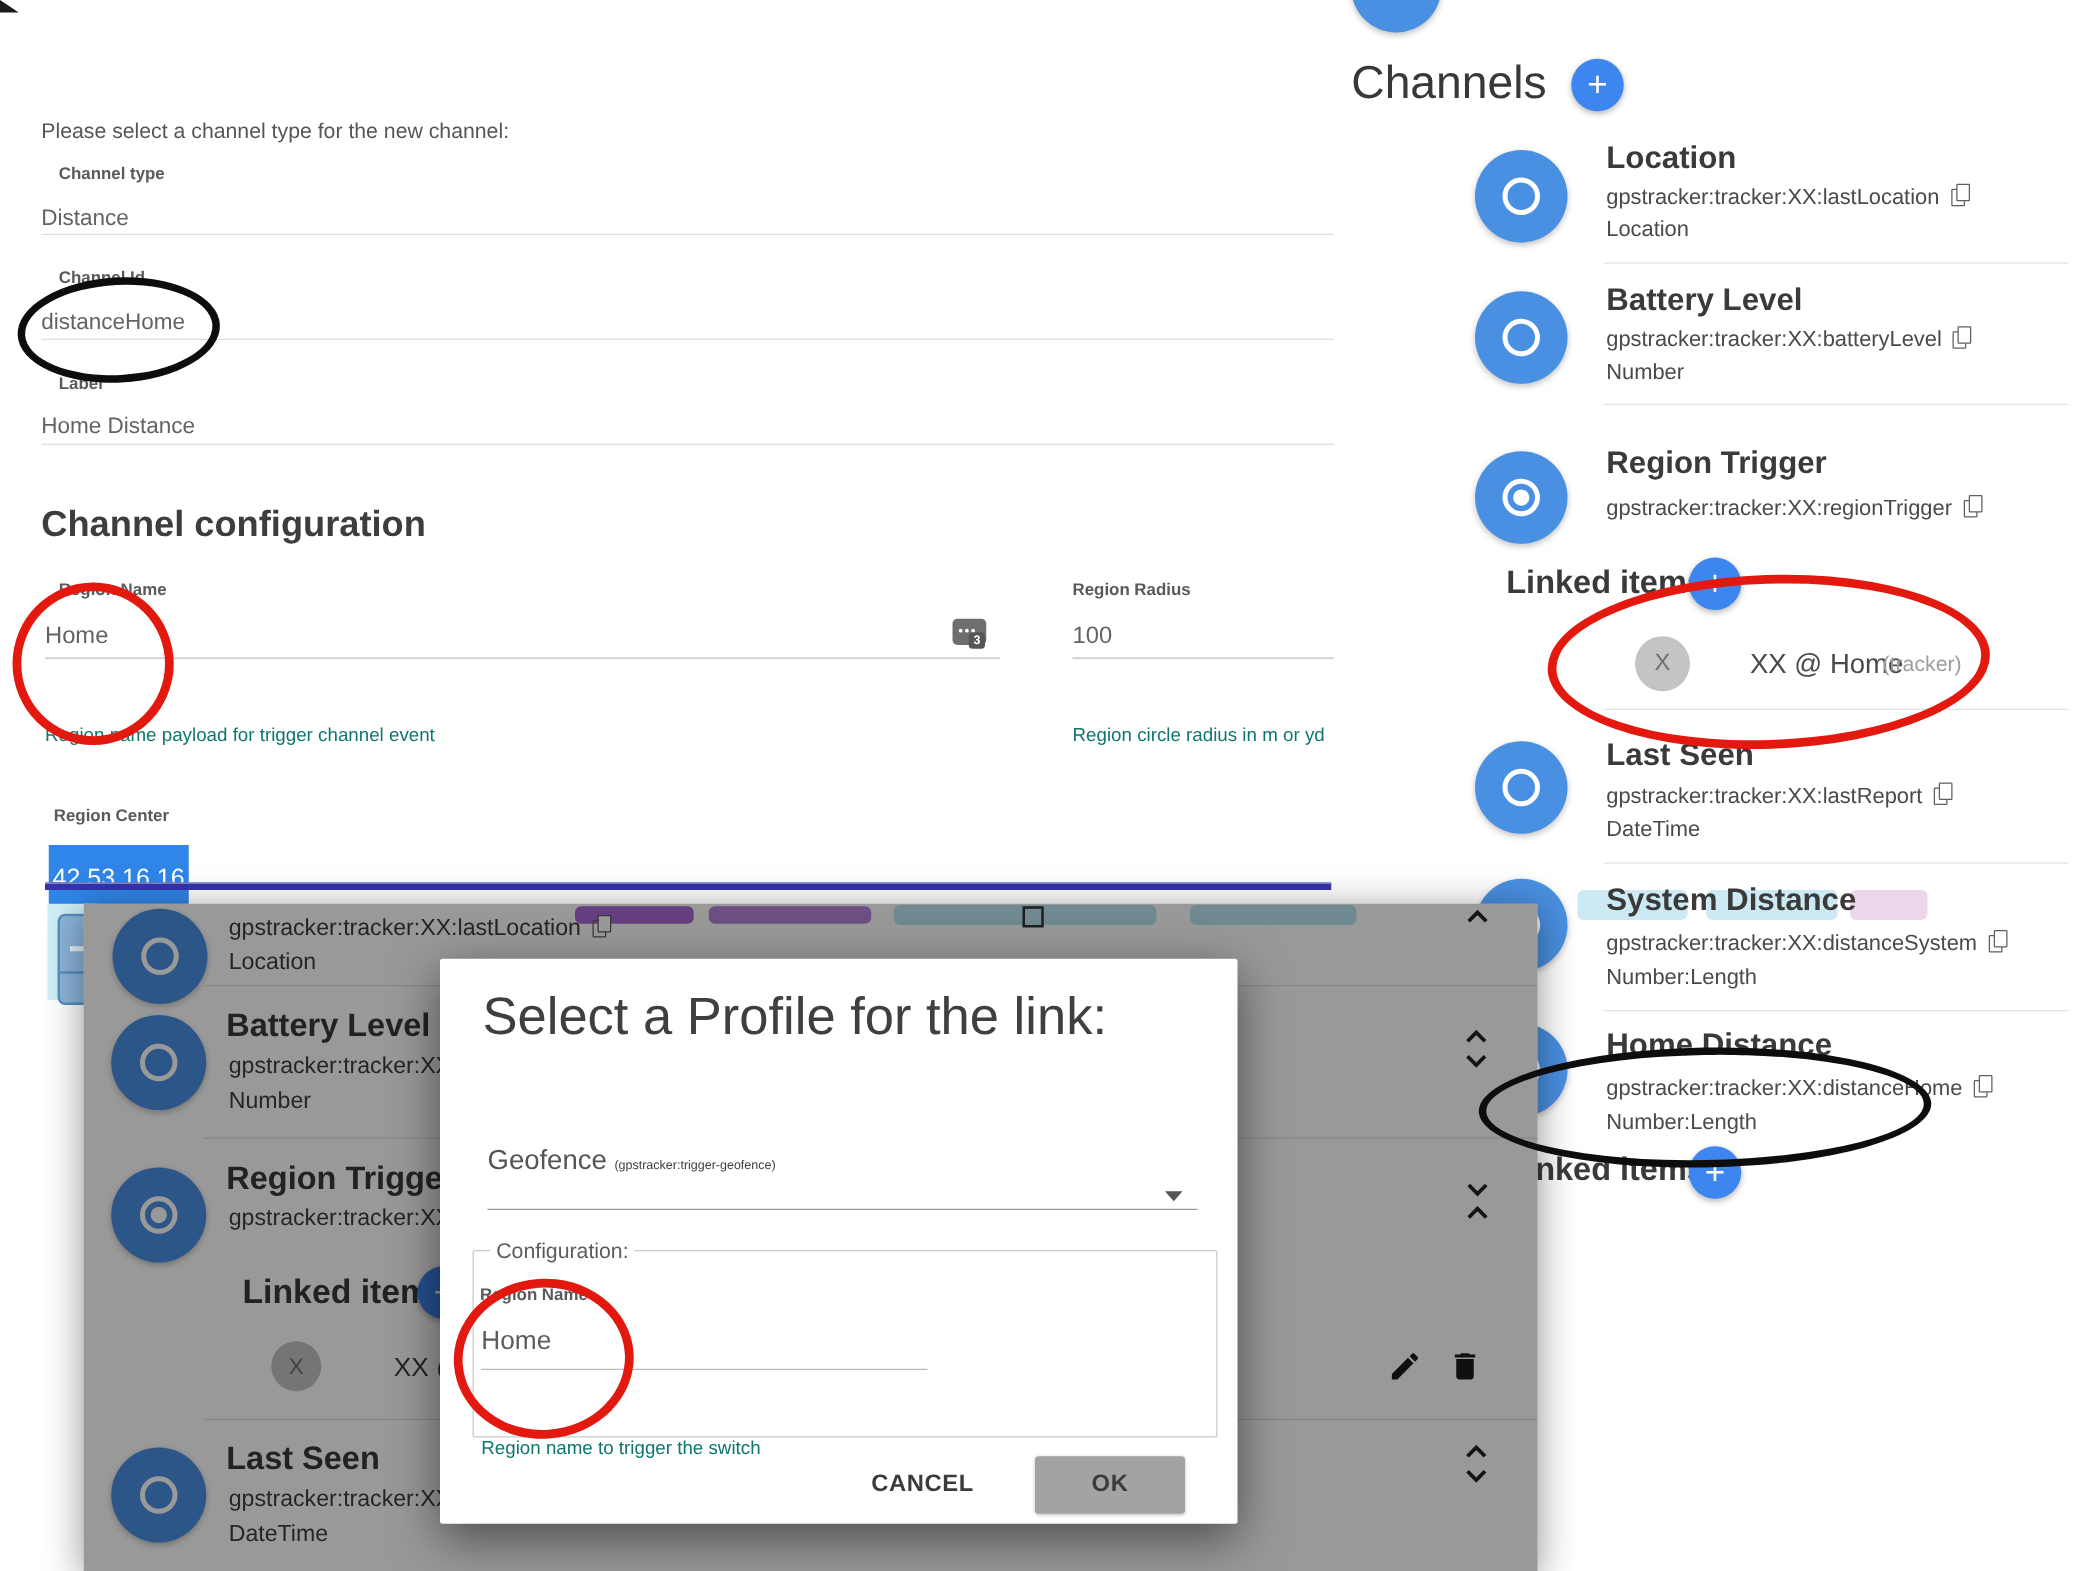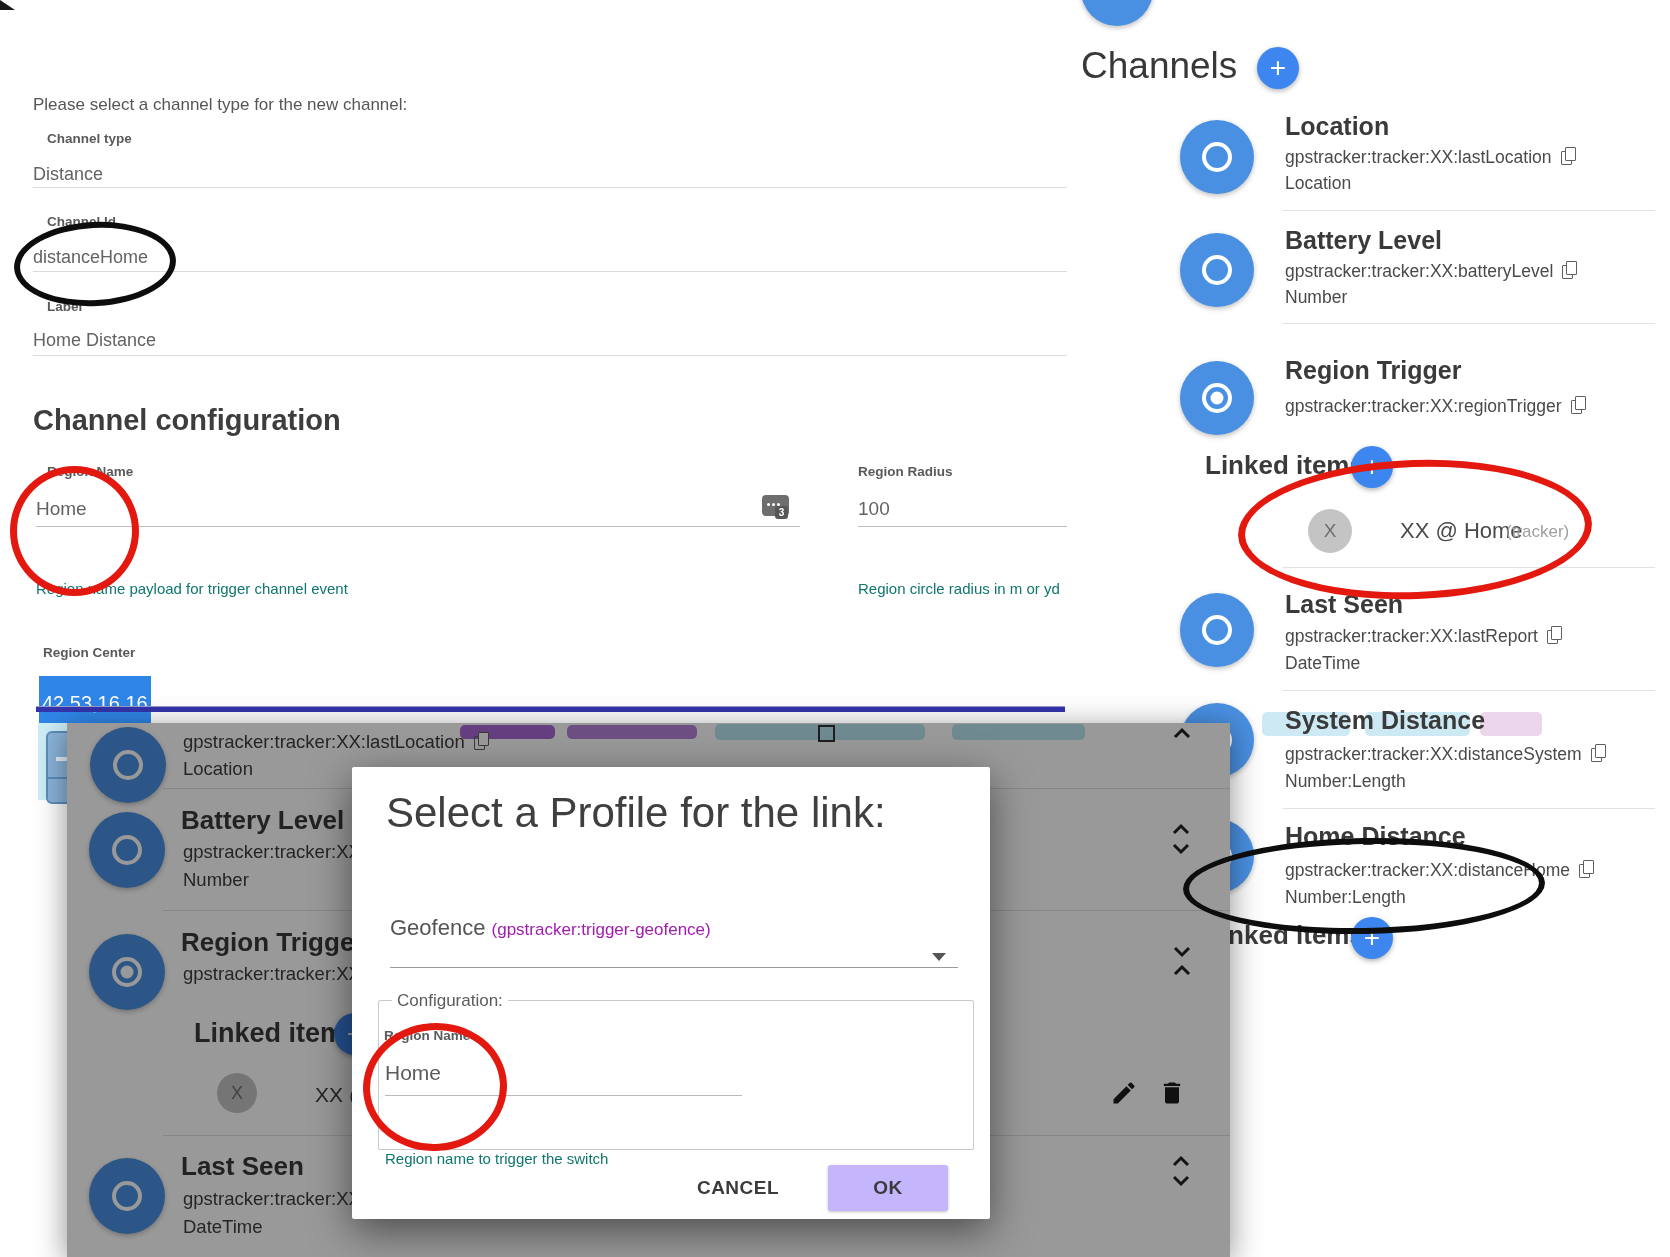--- a/index.html
+++ b/index.html
@@ -41,29 +41,29 @@
        box-shadow:0 6px 30px rgba(0,0,0,.45);}
   .dlg::after{content:"";position:absolute;inset:0;background:rgba(0,0,0,.40);z-index:10;pointer-events:none;}
   .dlg .c-name{font-size:26px;}
   .dlg .c-uid,.dlg .c-type{font-size:18.5px;color:#3f3f3f;}
 
   
   .modal{left:352px;top:767px;width:638px;height:452px;background:#fff;z-index:30;
          box-shadow:0 12px 40px rgba(0,0,0,.5);border-radius:2px;}
   .m-title{position:absolute;left:34px;top:22px;font-size:42px;font-weight:300;color:#3f3f3f;white-space:nowrap;}
   .m-select-val{position:absolute;left:38px;top:148px;font-size:22px;color:#555;}
-  .m-select-uid{font-size:17px;color:#a21caf;}
+  .m-select-uid{font-size:10px;color:#404040;}
   .m-select-line{position:absolute;left:38px;top:200px;width:568px;height:1px;background:#9a9a9a;}
   .m-caret{position:absolute;left:580px;top:186px;width:0;height:0;
            border-left:7px solid transparent;border-right:7px solid transparent;border-top:8px solid #555;}
   .m-fieldset{position:absolute;left:26px;top:233px;width:594px;height:148px;border:1px solid #c9c9c9;border-radius:2px;}
   .m-legend{position:absolute;left:13px;top:-10px;background:#fff;padding:0 5px;font-size:17px;color:#5c5c5c;}
   .m-btn{position:absolute;text-align:center;font-size:19px;font-weight:bold;color:#3b3b3b;
          line-height:46px;letter-spacing:.5px;cursor:pointer;border-radius:3px;}
-  .m-btn.raised{background:#c4b5fd;box-shadow:0 1px 3px rgba(0,0,0,.25);}
+  .m-btn.raised{background:#a3a3a3;box-shadow:0 1px 3px rgba(0,0,0,.25);}
 
   
   .ellipse{border-radius:50%;z-index:50;pointer-events:none;}
   .red{border:7px solid #e3180f;}
   .black{border:6px solid #0d0d0d;}
 
   .chev{z-index:5;}
   .sel{background:#2f86e8;color:#fff;}
   .blob{border-radius:5px;}
 </style>

